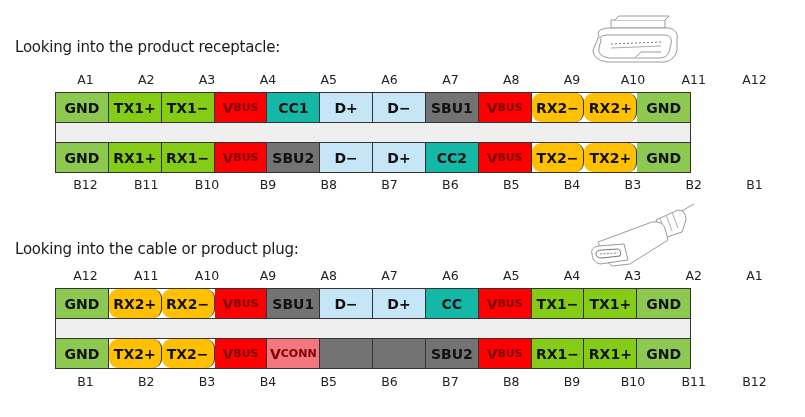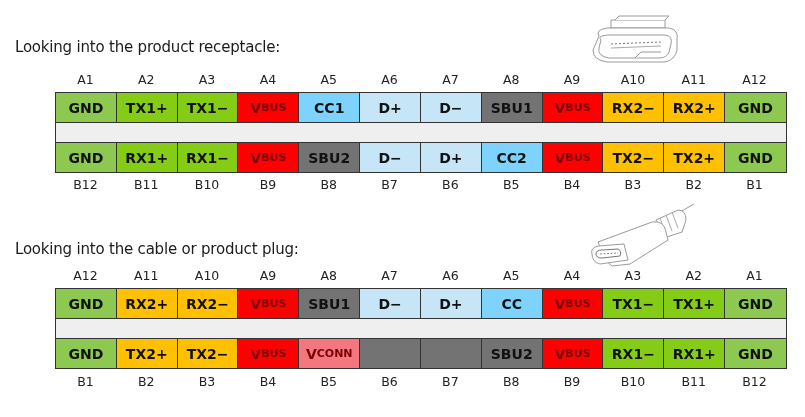--- a/index.html
+++ b/index.html
@@ -2,34 +2,34 @@
 <html><head>
 <meta charset="utf-8">
 <style>
   html, body { margin: 0; padding: 0; background: #ffffff; }
   body { width: 805px; height: 417px; position: relative; overflow: hidden;
          font-family: "DejaVu Sans", sans-serif; color: #111; }
   .title { position: absolute; left: 15px; font-size: 15px; font-weight: normal;
            letter-spacing: -0.2px; white-space: nowrap; color: #1a1a1a; }
   .pins { position: absolute; left: 55px; width: 730px; display: flex; }
   .pin { width: 60.83px; text-align: center; font-size: 12.5px; font-weight: normal; color: #222; }
-  .table { position: absolute; left: 55px; width: 732px; border: 1.5px solid #333; box-sizing: border-box; text-align: center; }
+  .table { position: absolute; left: 55px; width: 636px; border: 1.5px solid #333; box-sizing: border-box; text-align: center; }
   .row { display: flex; height: 29px; }
   .cell { width: 60.83px; box-sizing: border-box; border-right: 1.5px solid #333;
           display: flex; align-items: center; justify-content: center;
           font-size: 14px; font-weight: bold; color: #111; }
   .cell:last-child { border-right: none; }
   .gap { height: 19px; background: #efefef; border-top: 1.5px solid #333; border-bottom: 1.5px solid #333; }
   .vbus { color: #7a0000; font-size: 14px; }
   .vbus .sm { font-size: 11px; }
   .c-gnd { background: #8dc850; }
   .c-yel { background: #84cc16; }
   .c-red { background: #ff0000; }
-  .c-org { background: #ffc000; }
-  .c-cc  { background: #7dd3fc; }
+  .c-org { background: #ffc000; border-radius: 9px; }
+  .c-cc  { background: #14b8a6; }
   .c-blu { background: #c6e6f8; }
   .c-wht { background: #737373; }
   .c-pnk { background: #f4777f; }
   .illus { position: absolute; }
 </style>
 </head>
 <body>
 
 <div class="title" style="top:38px;">Looking into the product receptacle:</div>
 

